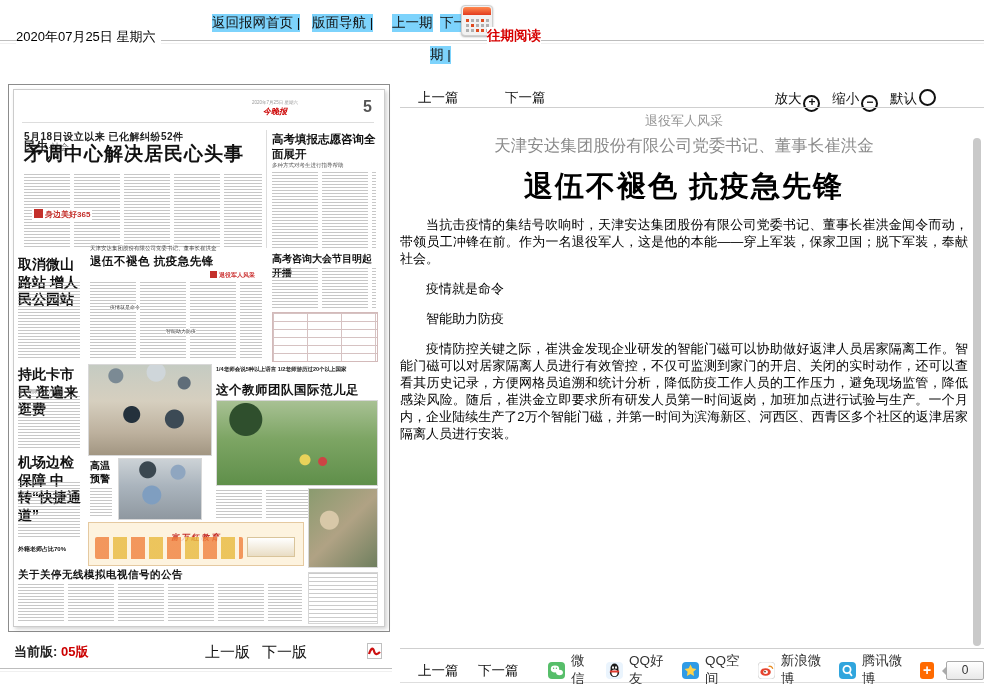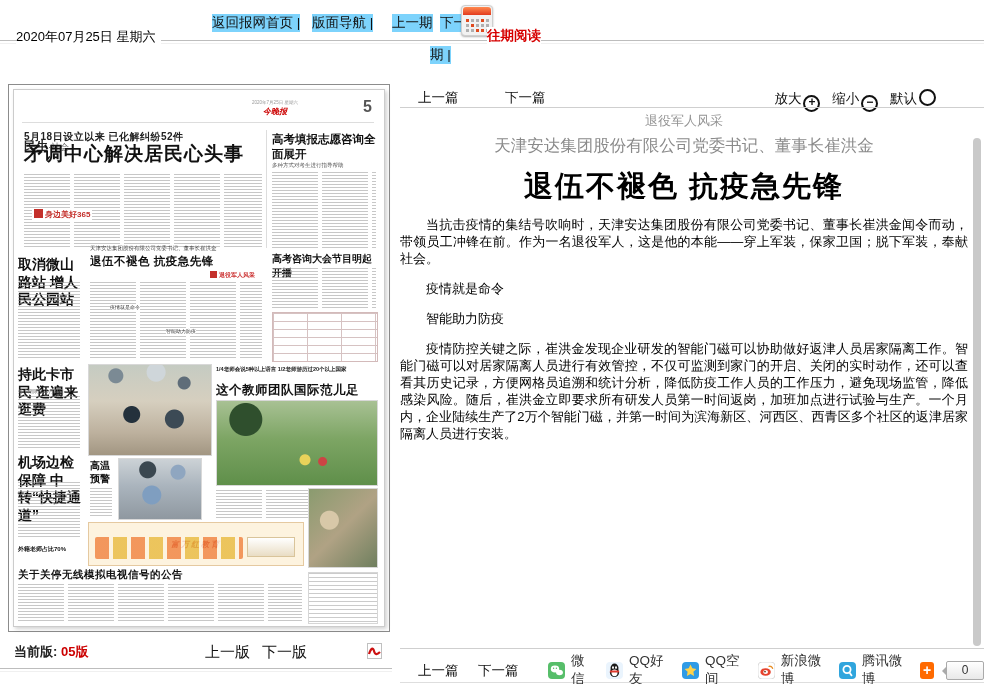--- a/index.html
+++ b/index.html
@@ -58,21 +58,21 @@
       linear-gradient(180deg,#ccd2d6 0%,#aab4bd 45%,#8f98a0 100%);}
   .ph-grass{background:
       radial-gradient(circle at 18% 22%,#2f4f2d 0 16px,transparent 17px),
       radial-gradient(circle at 55% 70%,#e8d25a 0 5px,transparent 6px),
       radial-gradient(circle at 66% 72%,#cc4444 0 4px,transparent 5px),
       linear-gradient(180deg,#a8c194 0%,#7da564 45%,#5f8f4a 100%);}
   .ph-lib{background:
       radial-gradient(circle at 30% 40%,#d8c8a8 0 9px,transparent 10px),
       linear-gradient(135deg,#8a9b6f 0%,#b0a284 50%,#6f7f5e 100%);}
   .ad-box{position:absolute;background:#fdf3df;border:1px solid #e5c9a0;overflow:hidden;}
-  .ad-brand{font-size:8px;font-weight:bold;color:#c4302b;font-style:italic;text-align:center;margin-top:16px;letter-spacing:2px;}
+  .ad-brand{font-size:8px;font-weight:bold;color:#c4302b;font-style:italic;text-align:center;margin-top:9px;letter-spacing:2px;}
   .ad-strip{position:absolute;left:6px;right:60px;top:14px;bottom:6px;background:
       repeating-linear-gradient(90deg,#f0803c 0 14px,#fdf3df 14px 18px,#e8b93c 18px 32px,#fdf3df 32px 36px);opacity:.8;border-radius:2px;}
   .ad-prod{position:absolute;right:8px;top:14px;width:46px;bottom:8px;background:linear-gradient(180deg,#fff,#e9ddc4);border:1px solid #d9c49a;}
   .ttab{position:absolute;border:1px solid #c9a9a9;background-image:
       repeating-linear-gradient(90deg,#cdb4b4 0 1px,transparent 1px 34px),
       repeating-linear-gradient(180deg,#cdb4b4 0 1px,transparent 1px 8px);opacity:.8;}
   .ibox{position:absolute;border:1px solid #bbb;background-image:repeating-linear-gradient(180deg,#aaa 0 1px,transparent 1px 4px);opacity:.6;}
   .vline{position:absolute;width:1px;background:#ddd;}
   .hline{position:absolute;height:1px;background:#ddd;}
   

